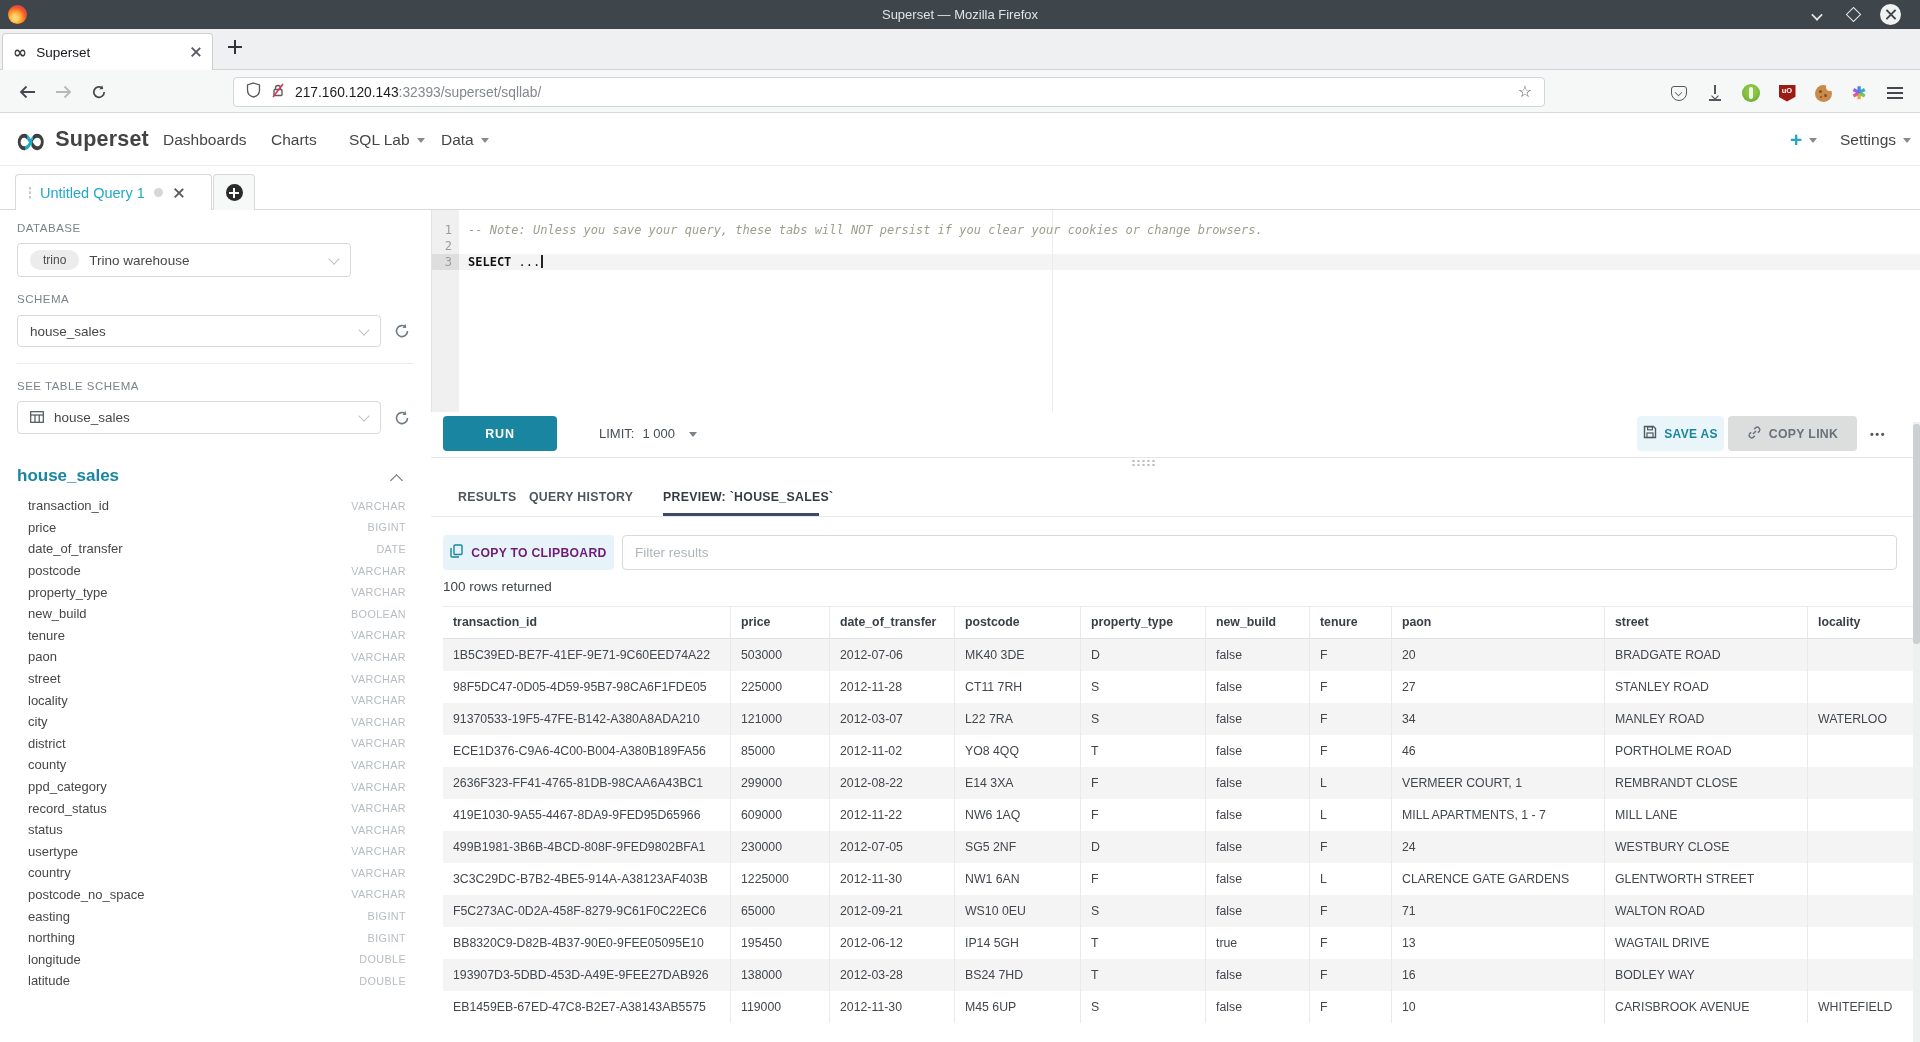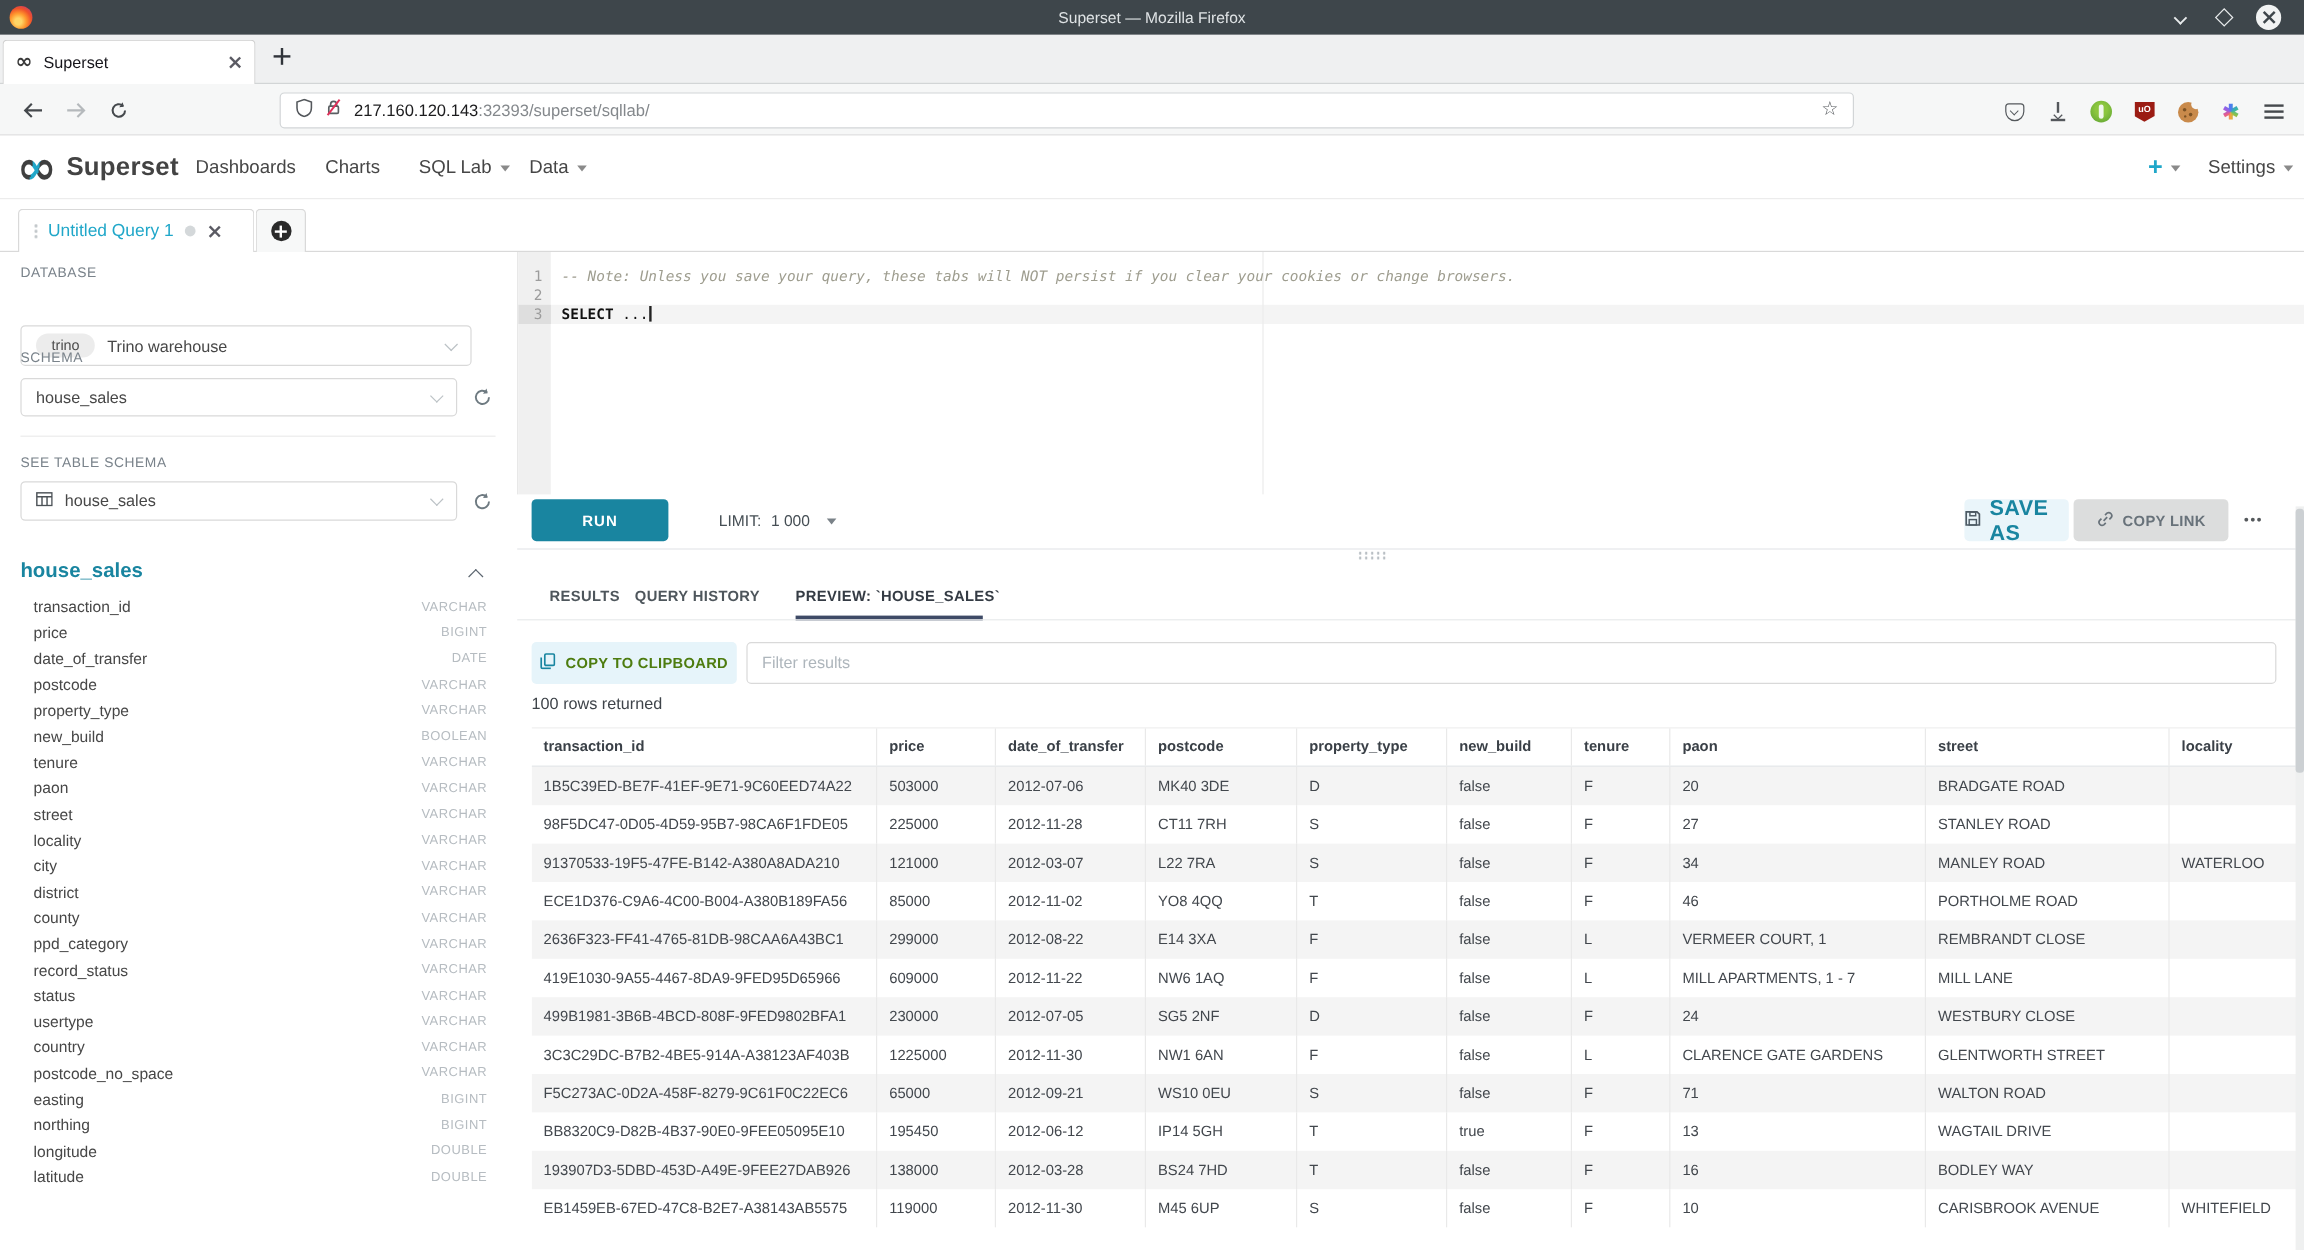--- a/index.html
+++ b/index.html
@@ -120,39 +120,39 @@
   .print-margin { left:1052px; top:210px; width:1px; height:202px; background:#ececec; }
 
   
   .btn-run { left:443px; top:416px; width:114px; height:35px; background:#1985a0; border-radius:4px; color:#fff;
     font-size:12.5px; font-weight:bold; letter-spacing:.8px; display:flex; align-items:center; justify-content:center; }
   .limit { left:599px; top:416px; height:35px; display:flex; align-items:center; font-size:13px; color:#454e54; }
   .limit .lv { margin-left:8px; }
   .limit .caret { margin-left:14px; border-top-color:#7a8288; }
   .btn-saveas { left:1637px; top:416px; width:87px; height:35px; background:#eaf5fa; border-radius:4px;
     display:flex; align-items:center; justify-content:center; gap:7px; }
-  .btn-saveas span { font-size:18px; font-weight:bold; color:#1985a0; letter-spacing:.3px; }
+  .btn-saveas span { font-size:12px; font-weight:bold; color:#1985a0; letter-spacing:.3px; }
   .btn-copylink { left:1728px; top:416px; width:129px; height:35px; background:#dcdddd; border-radius:4px;
     display:flex; align-items:center; justify-content:center; gap:7px; }
   .btn-copylink span { font-size:12.3px; font-weight:bold; color:#68727a; letter-spacing:.3px; }
   .more-dots { left:1863px; top:416px; width:30px; height:35px; display:flex; align-items:center; justify-content:center;
     font-size:11px; font-weight:bold; color:#55595c; letter-spacing:1.5px; }
   .south-border { left:431px; top:457px; width:1489px; height:1px; background:#e4e7e9; }
   .splitter { left:1131px; top:459px; width:26px; height:8px; background:radial-gradient(circle,#b9bfc4 1px,transparent 1.3px) 0 0/5px 4px; }
 
   
   .stab { top:489px; font-size:12.3px; font-weight:600; letter-spacing:.3px; color:#4e565c; line-height:16px; }
   .stab.active { color:#343b44; }
   .stab-underline { left:663px; top:513px; width:156px; height:3.5px; background:#3e4a66; }
   .stabs-border { left:431px; top:516px; width:1489px; height:1px; background:#e8eaec; }
 
   
   .btn-copyclip { left:443px; top:535px; width:171px; height:35px; background:#e6f4fa; border-radius:4px;
     display:flex; align-items:center; justify-content:center; gap:8px; }
-  .btn-copyclip span { font-size:12.2px; font-weight:bold; color:#4d7c0f; letter-spacing:.3px; }
+  .btn-copyclip span { font-size:12.2px; font-weight:bold; color:#701a75; letter-spacing:.3px; }
   .filter-input { left:622px; top:535px; width:1275px; height:35px; border:1px solid #d9d9d9; border-radius:4px;
     padding-left:12px; font-size:13.5px; color:#701a75; font-family:"Liberation Sans",sans-serif; outline:none; }
   .filter-input::placeholder { color:#aeb6bc; }
   .rows-returned { left:443px; top:579px; font-size:13.5px; color:#3f444a; }
 
   
   .rtable { left:443px; top:606px; width:1477px; height:417px; overflow:hidden; }
   .thead { display:flex; height:33px; border-top:1px solid #ebebeb; border-bottom:1px solid #dfe3e5; background:#fff; }
   .th { font-size:12.3px; font-weight:bold; color:#3a4047; line-height:31px; padding-left:10px;
     border-right:1px solid #e9e9e9; white-space:nowrap; overflow:hidden; flex-shrink:0; }
@@ -304,21 +304,21 @@
     </span>
 </div>
 <div class="abs qtab-add">
     <span class="pluscircle">
       <i></i>
       <i></i>
     </span>
   </div>
 
 <div class="abs sb-label" style="top:222px;">DATABASE</div>
-<div class="abs sel" style="top:243px; width:376px; height:34px;margin-top:28px;">
+<div class="abs sel" style="top:243px; width:334px; height:34px;">
   <span class="pill">trino</span>
   <span class="selval">Trino warehouse</span>
   <span class="chev-down"></span>
 </div>
 <div class="abs sb-label" style="top:293px;">SCHEMA</div>
 <div class="abs sel" style="top:315px; width:364px; height:32px;">
   <span class="selval">house_sales</span>
   <span class="chev-down"></span>
 </div>
 <div class="abs refresh" style="left:393px; top:322px;">

